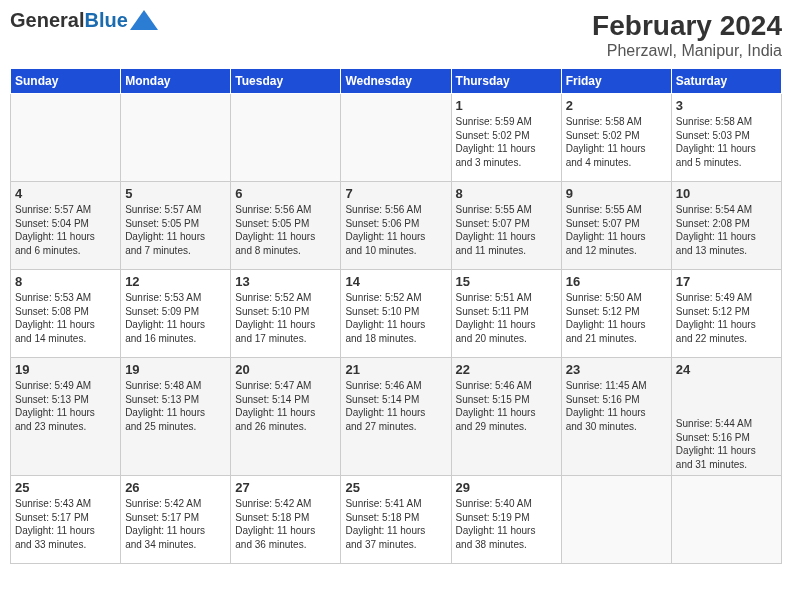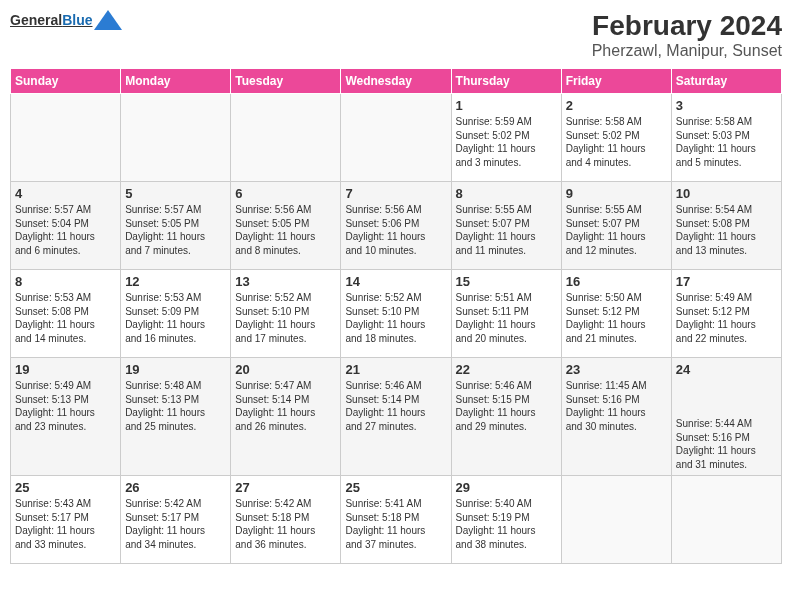--- a/index.html
+++ b/index.html
@@ -15,46 +15,45 @@
       justify-content: space-between;
       align-items: flex-start;
       margin-bottom: 8px;
     }
     .logo {
       display: flex;
       flex-direction: column;
       align-items: flex-start;
     }
     .logo-text {
-      font-size: 14px;
+      font-size: 20px;
       font-weight: bold;
       color: #333;
       line-height: 1;
-      text-decoration: underline;
     }
     .logo-text .blue { color: #1a6bb0; }
     .title-block {
       text-align: right;
     }
     .title-month {
       font-size: 28px;
       font-weight: bold;
       color: #333;
     }
     .title-location {
       font-size: 16px;
       color: #555;
     }
     table {
       width: 100%;
       border-collapse: collapse;
       table-layout: fixed;
     }
     thead th {
-      background: #ec4899;
+      background: #1d4ed8;
       color: #fff;
       font-size: 12px;
       font-weight: bold;
       padding: 5px 4px;
       text-align: left;
       border: 1px solid #fff;
       margin-left: 46px;
     }
     tbody td {
       border: 1px solid #ccc;
@@ -91,21 +90,21 @@
       <span class="logo-text">
         <span>General</span><span class="blue">Blue</span>
       </span>
       <svg width="28" height="20" viewBox="0 0 28 20" style="margin-left:2px;">
         <polygon points="0,20 14,0 28,20" fill="#2b7cd3"></polygon>
       </svg>
     </div>
   </div>
   <div class="title-block">
     <div class="title-month">February 2024</div>
-    <div class="title-location">Pherzawl, Manipur, Sunset</div>
+    <div class="title-location">Pherzawl, Manipur, India</div>
   </div>
 </div>
 
 <table>
   <thead>
     <tr>
     <th>Sunday</th>
         <th>Monday</th>
         <th>Tuesday</th>
         <th>Wednesday</th>
@@ -181,21 +180,21 @@
         <td>
           <div class="day-num">9</div>
           <div class="day-info" style="white-space: pre-line;">Sunrise: 5:55 AM
 Sunset: 5:07 PM
 Daylight: 11 hours
 and 12 minutes.</div>
         </td>
         <td>
           <div class="day-num">10</div>
           <div class="day-info" style="white-space: pre-line;">Sunrise: 5:54 AM
-Sunset: 5:08 PM
+Sunset: 2:08 PM
 Daylight: 11 hours
 and 13 minutes.</div>
         </td>
       </tr>
       <tr>
         <td>
           <div class="day-num">8</div>
           <div class="day-info" style="white-space: pre-line;">Sunrise: 5:53 AM
 Sunset: 5:08 PM
 Daylight: 11 hours

